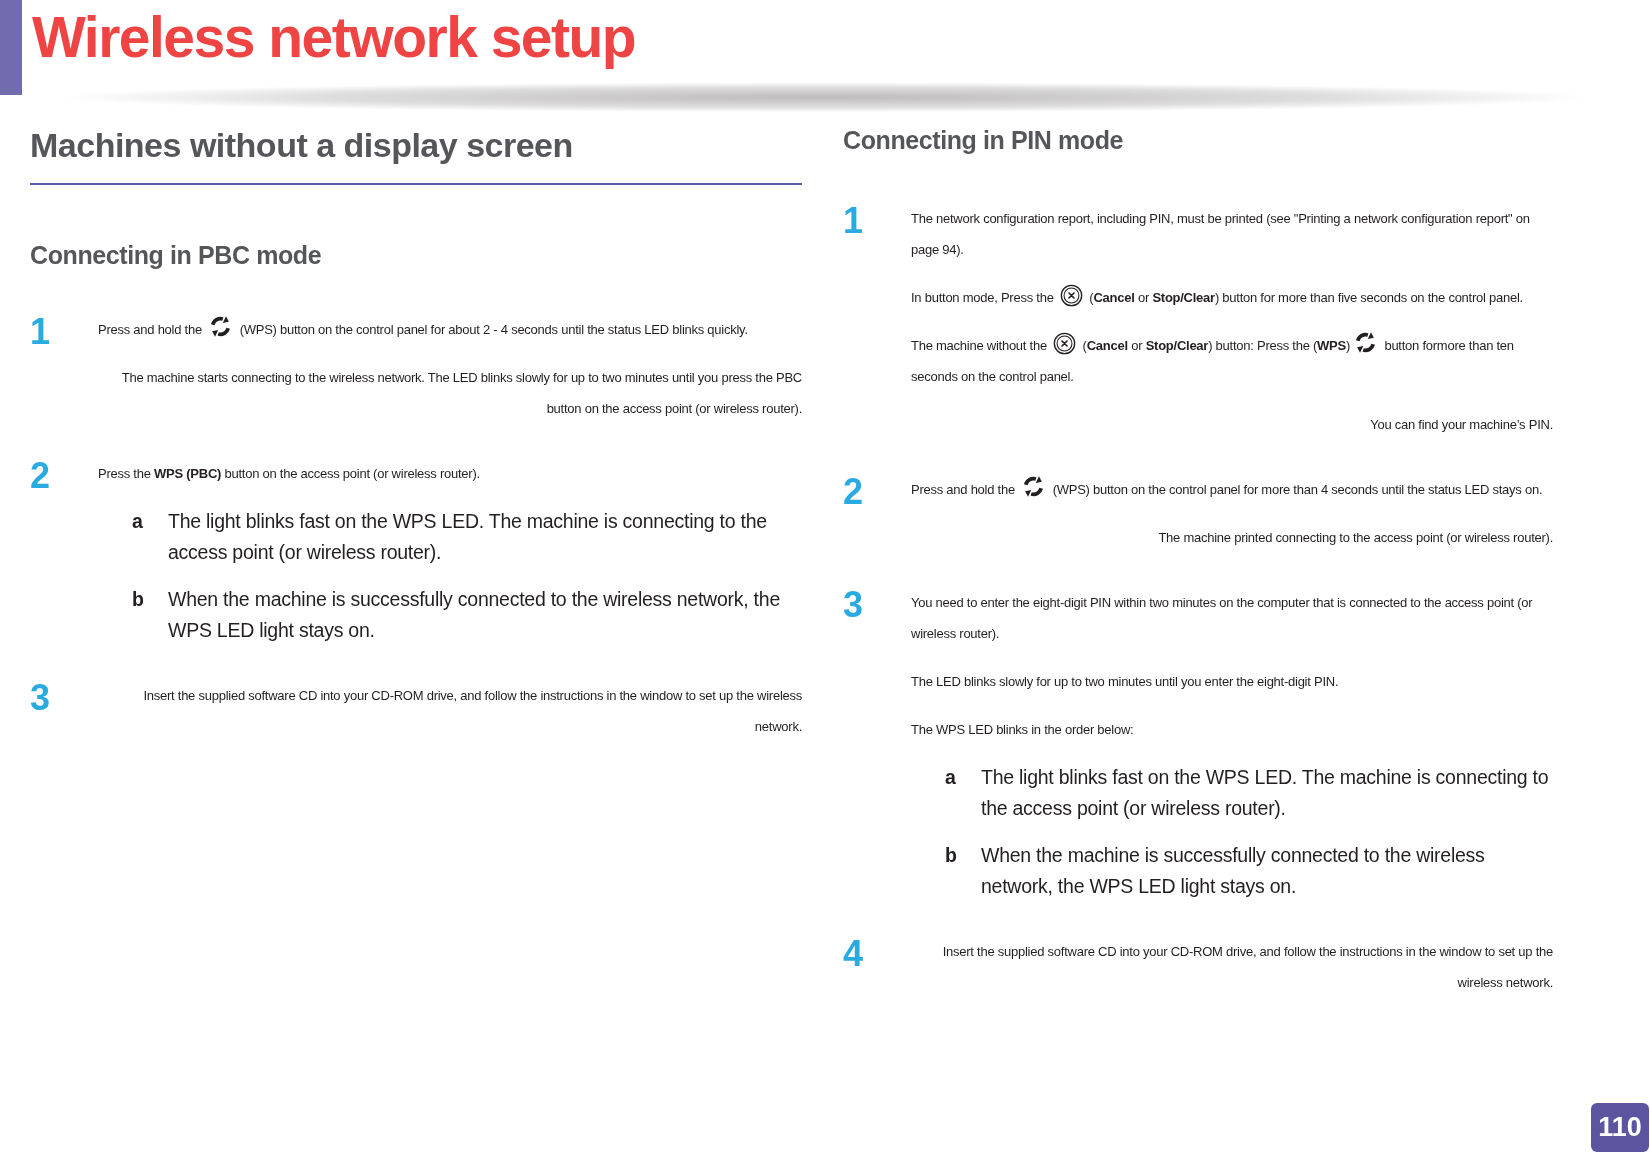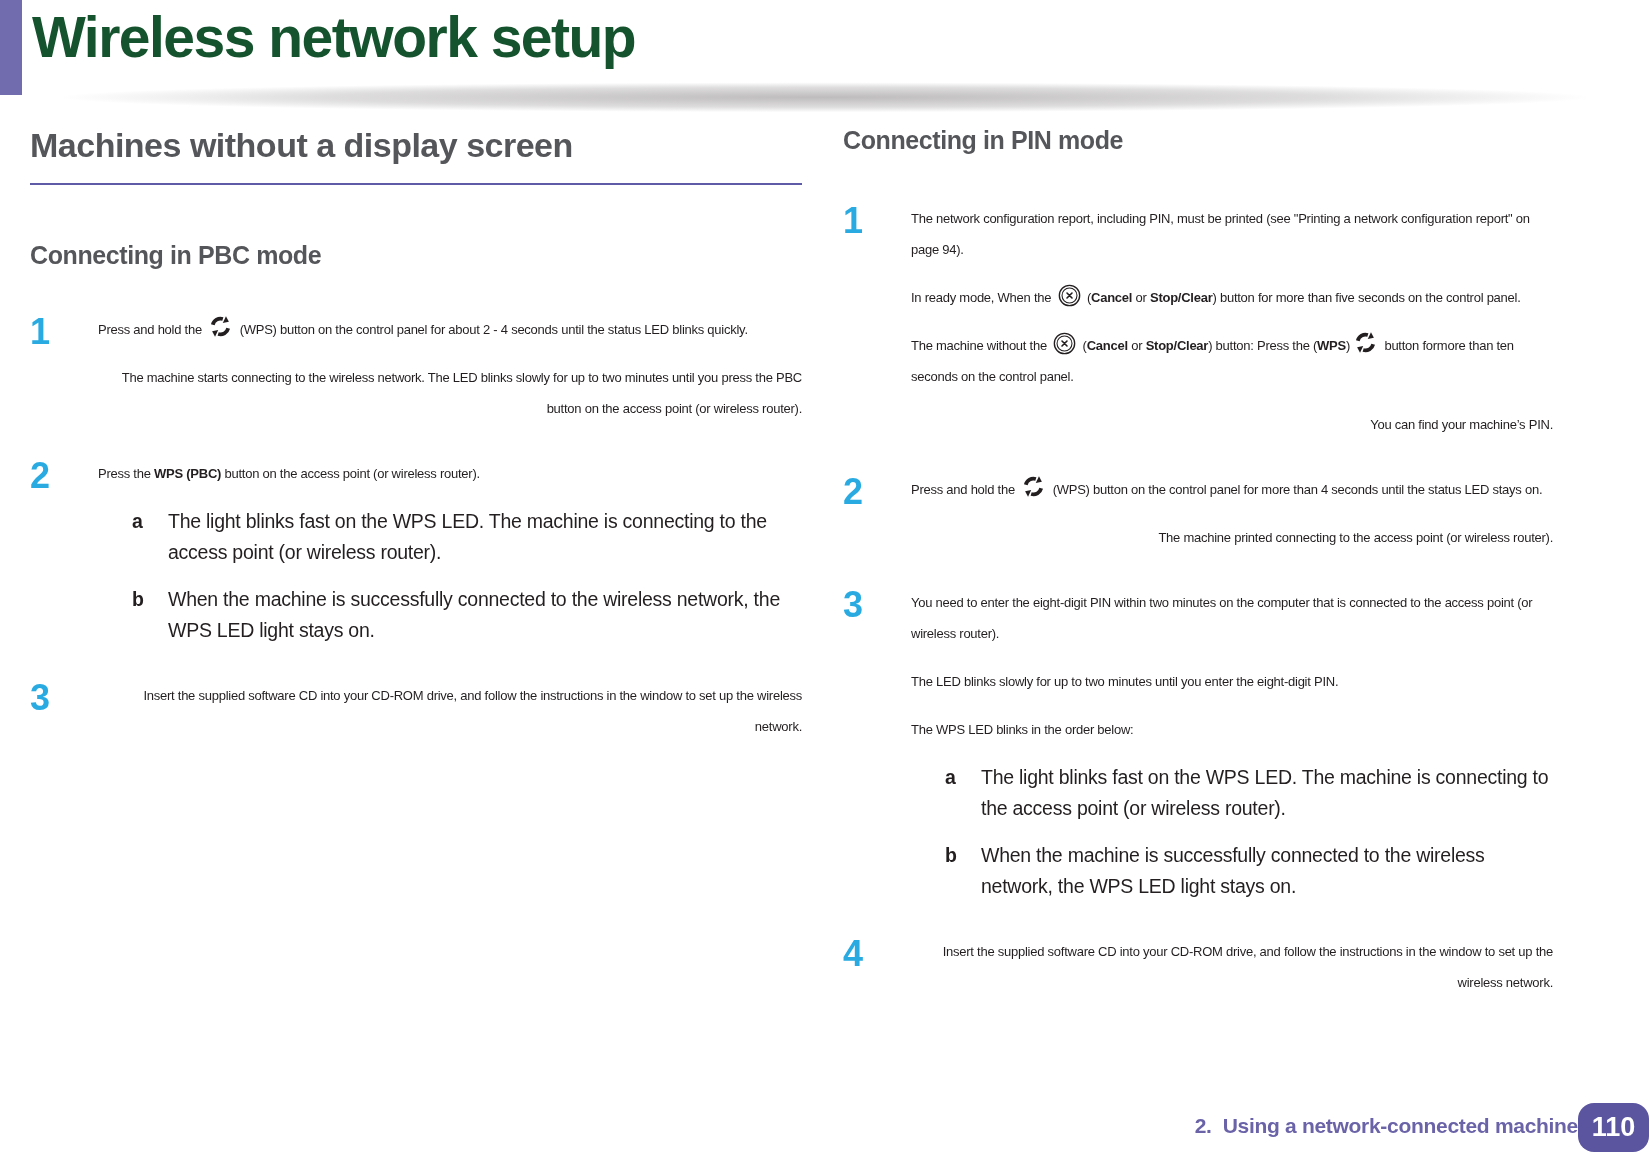--- a/index.html
+++ b/index.html
@@ -16,21 +16,21 @@
   
   .accent-bar {
     position: absolute; left: 0; top: 0;
     width: 22px; height: 95px;
     background: #716cae;
   }
   .page-title {
     position: absolute; left: 32px; top: 4px;
     font-size: 57px; font-weight: 700;
     letter-spacing: -1.5px;
-    color: #14532d;
+    color: #ef4444;
   }
   .title-shadow {
     position: absolute; left: 0; top: 80px;
     width: 100%; height: 36px;
     background: radial-gradient(ellipse 58% 52% at 50% 48%,
       rgba(92,87,87,0.40) 0%,
       rgba(128,123,123,0.26) 52%,
       rgba(255,255,255,0) 80%);
   }
 
@@ -104,23 +104,23 @@
     position: absolute;
     right: 72px; top: 1114px;
     font-size: 21px; font-weight: 700;
     letter-spacing: -0.3px;
     color: #6a63a8;
     white-space: pre-wrap;
   }
   .page-number-badge {
     position: absolute;
     right: 1px; top: 1103px;
-    width: 71px; height: 49px;
+    width: 58px; height: 49px;
     background: #5b55a0;
-    border-radius: 16px;
+    border-radius: 6px;
     display: flex; align-items: center; justify-content: center;
     color: #ffffff;
     font-size: 27px; font-weight: 700;
   }
 </style>
 </head>
 <body>
 
 <div class="page">
 
@@ -174,21 +174,21 @@
       </div>
   </div>
 
   <div class="col col-right">
     <h3 class="subsection-title">Connecting in PIN mode</h3>
     <div class="steps">
         <div class="step">
           <div class="step-number">1</div>
           <div class="step-body">
             <p class="para"><span>The network configuration report, including PIN, must be printed (see "Printing a network configuration report" on page 94).</span></p>
-            <p class="para"><span>In ready mode, When the </span><span class="inline-icon">
+            <p class="para"><span>In button mode, Press the </span><span class="inline-icon">
   <svg width="23" height="23" viewBox="0 0 24 24">
     <circle cx="12" cy="12" r="10.6" fill="none" stroke="#231f20" stroke-width="1.4"></circle>
     <circle cx="12" cy="12" r="7.8" fill="none" stroke="#231f20" stroke-width="1.1"></circle>
     <path d="M 9.4 9.4 L 14.6 14.6 M 14.6 9.4 L 9.4 14.6" stroke="#231f20" stroke-width="1.7" stroke-linecap="round"></path>
   </svg>
 </span><span> (</span><span class="b">Cancel</span><span> or </span><span class="b">Stop/Clear</span><span>) button for more than five seconds on the control panel.</span></p>
             <p class="para"><span>The machine without the </span><span class="inline-icon">
   <svg width="23" height="23" viewBox="0 0 24 24">
     <circle cx="12" cy="12" r="10.6" fill="none" stroke="#231f20" stroke-width="1.4"></circle>
     <circle cx="12" cy="12" r="7.8" fill="none" stroke="#231f20" stroke-width="1.1"></circle>
@@ -245,16 +245,15 @@
         </div>
         <div class="step">
           <div class="step-number">4</div>
           <div class="step-body">
             <p class="para"><span>Insert the supplied software CD into your CD-ROM drive, and follow the instructions in the window to set up the wireless network.</span></p>
           </div>
         </div>
       </div>
   </div>
 
-  <div class="footer-chapter">2.  Using a network-connected machine</div>
   <div class="page-number-badge">110</div>
 
 </div>
 
 </body></html>

